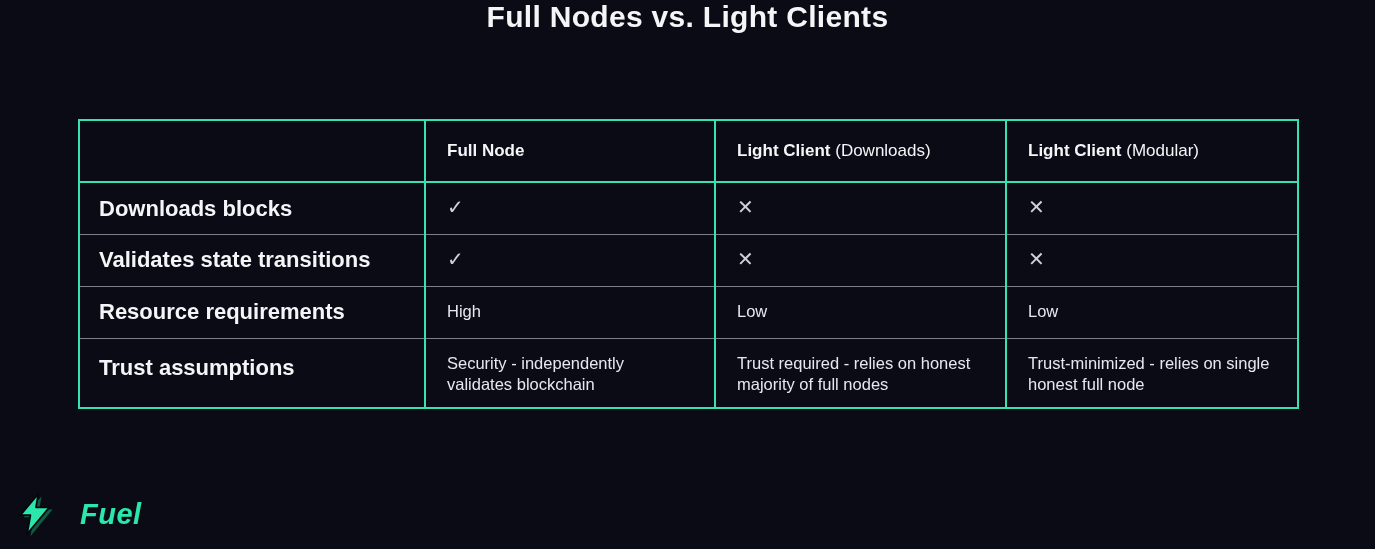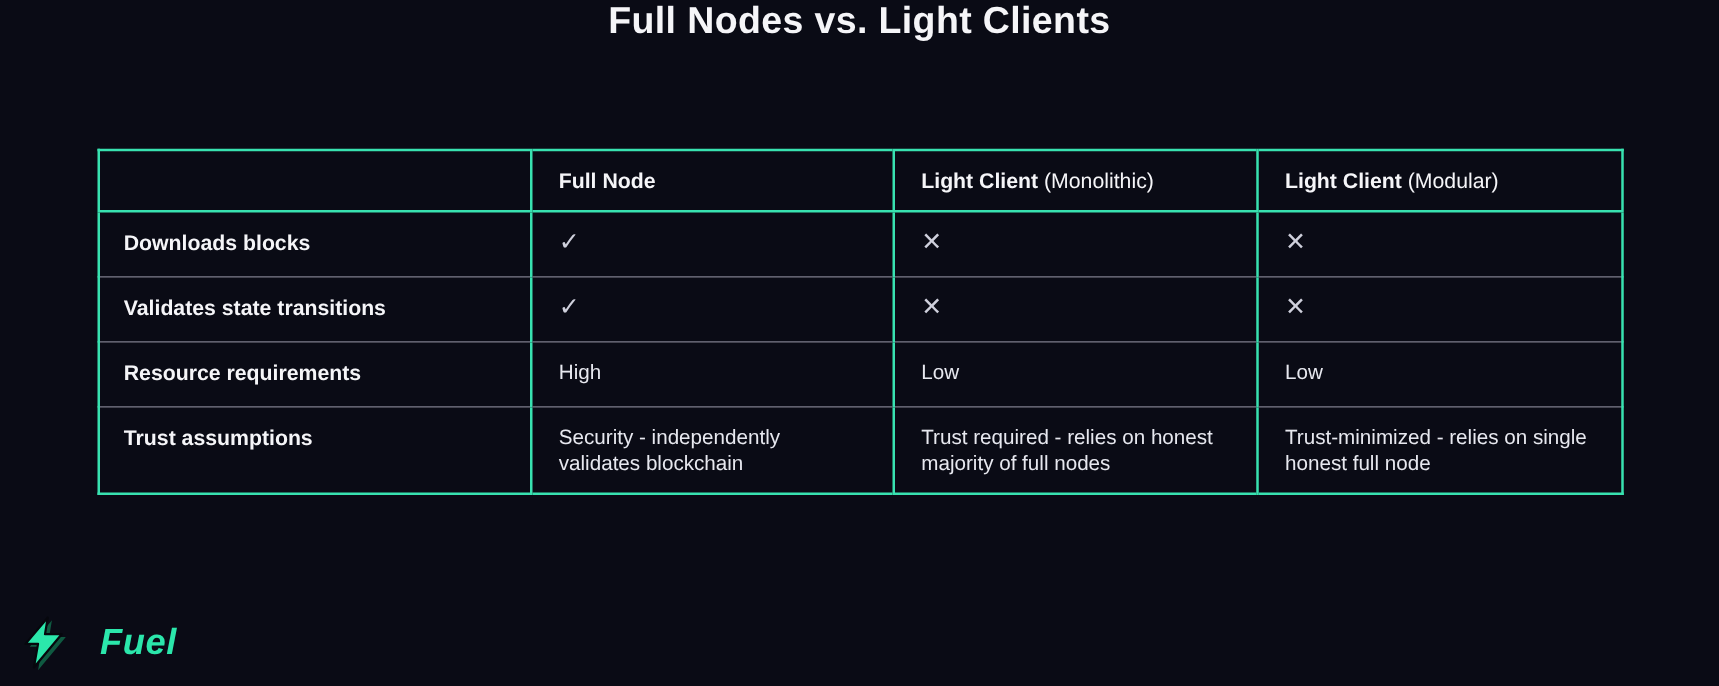--- a/index.html
+++ b/index.html
@@ -35,41 +35,41 @@
     table-layout:fixed;
     border:2px solid var(--teal);
   }
   .compare th, .compare td{
     border-left:2px solid var(--teal);
     padding:0 26px 0 21px;
     text-align:left;
   }
   .compare th:first-child, .compare td:first-child{border-left:none;padding-left:19px;}
   .compare thead th{
-    height:49px;
+    height:62px;
     vertical-align:middle;
     border-bottom:2px solid var(--teal);
     font-size:17px;
     font-weight:700;
     color:var(--heading);
   }
   .compare thead .th-sub{font-weight:400;color:var(--heading);}
   .compare tbody td{
     height:52px;
     vertical-align:middle;
     border-top:1px solid var(--divider);
     font-size:16.5px;
     font-weight:400;
     color:var(--value);
     line-height:1.32;
   }
   .compare tbody tr:first-child td{border-top:none;}
   .compare tbody td.row-label{
     font-weight:700;
-    font-size:17px;
+    font-size:22px;
     color:var(--heading);
   }
   .compare tbody tr:last-child td{
     height:70px;
     vertical-align:top;
     padding-top:14px;
     margin-left:10px;
   }
   .mark{
     font-family:"DejaVu Sans", sans-serif;
@@ -107,21 +107,21 @@
       <col style="width:292px">
   </colgroup>
   <thead>
     <tr>
       <th></th>
       <th>
         <span class="th-strong">Full Node</span>
       </th>
       <th>
         <span class="th-strong">Light Client</span>
-        <span class="th-sub">(Monolithic)</span>
+        <span class="th-sub">(Downloads)</span>
       </th>
       <th>
         <span class="th-strong">Light Client</span>
         <span class="th-sub">(Modular)</span>
       </th>
     </tr>
   </thead>
   <tbody>
       <tr>
         <td class="row-label">Downloads blocks</td>

